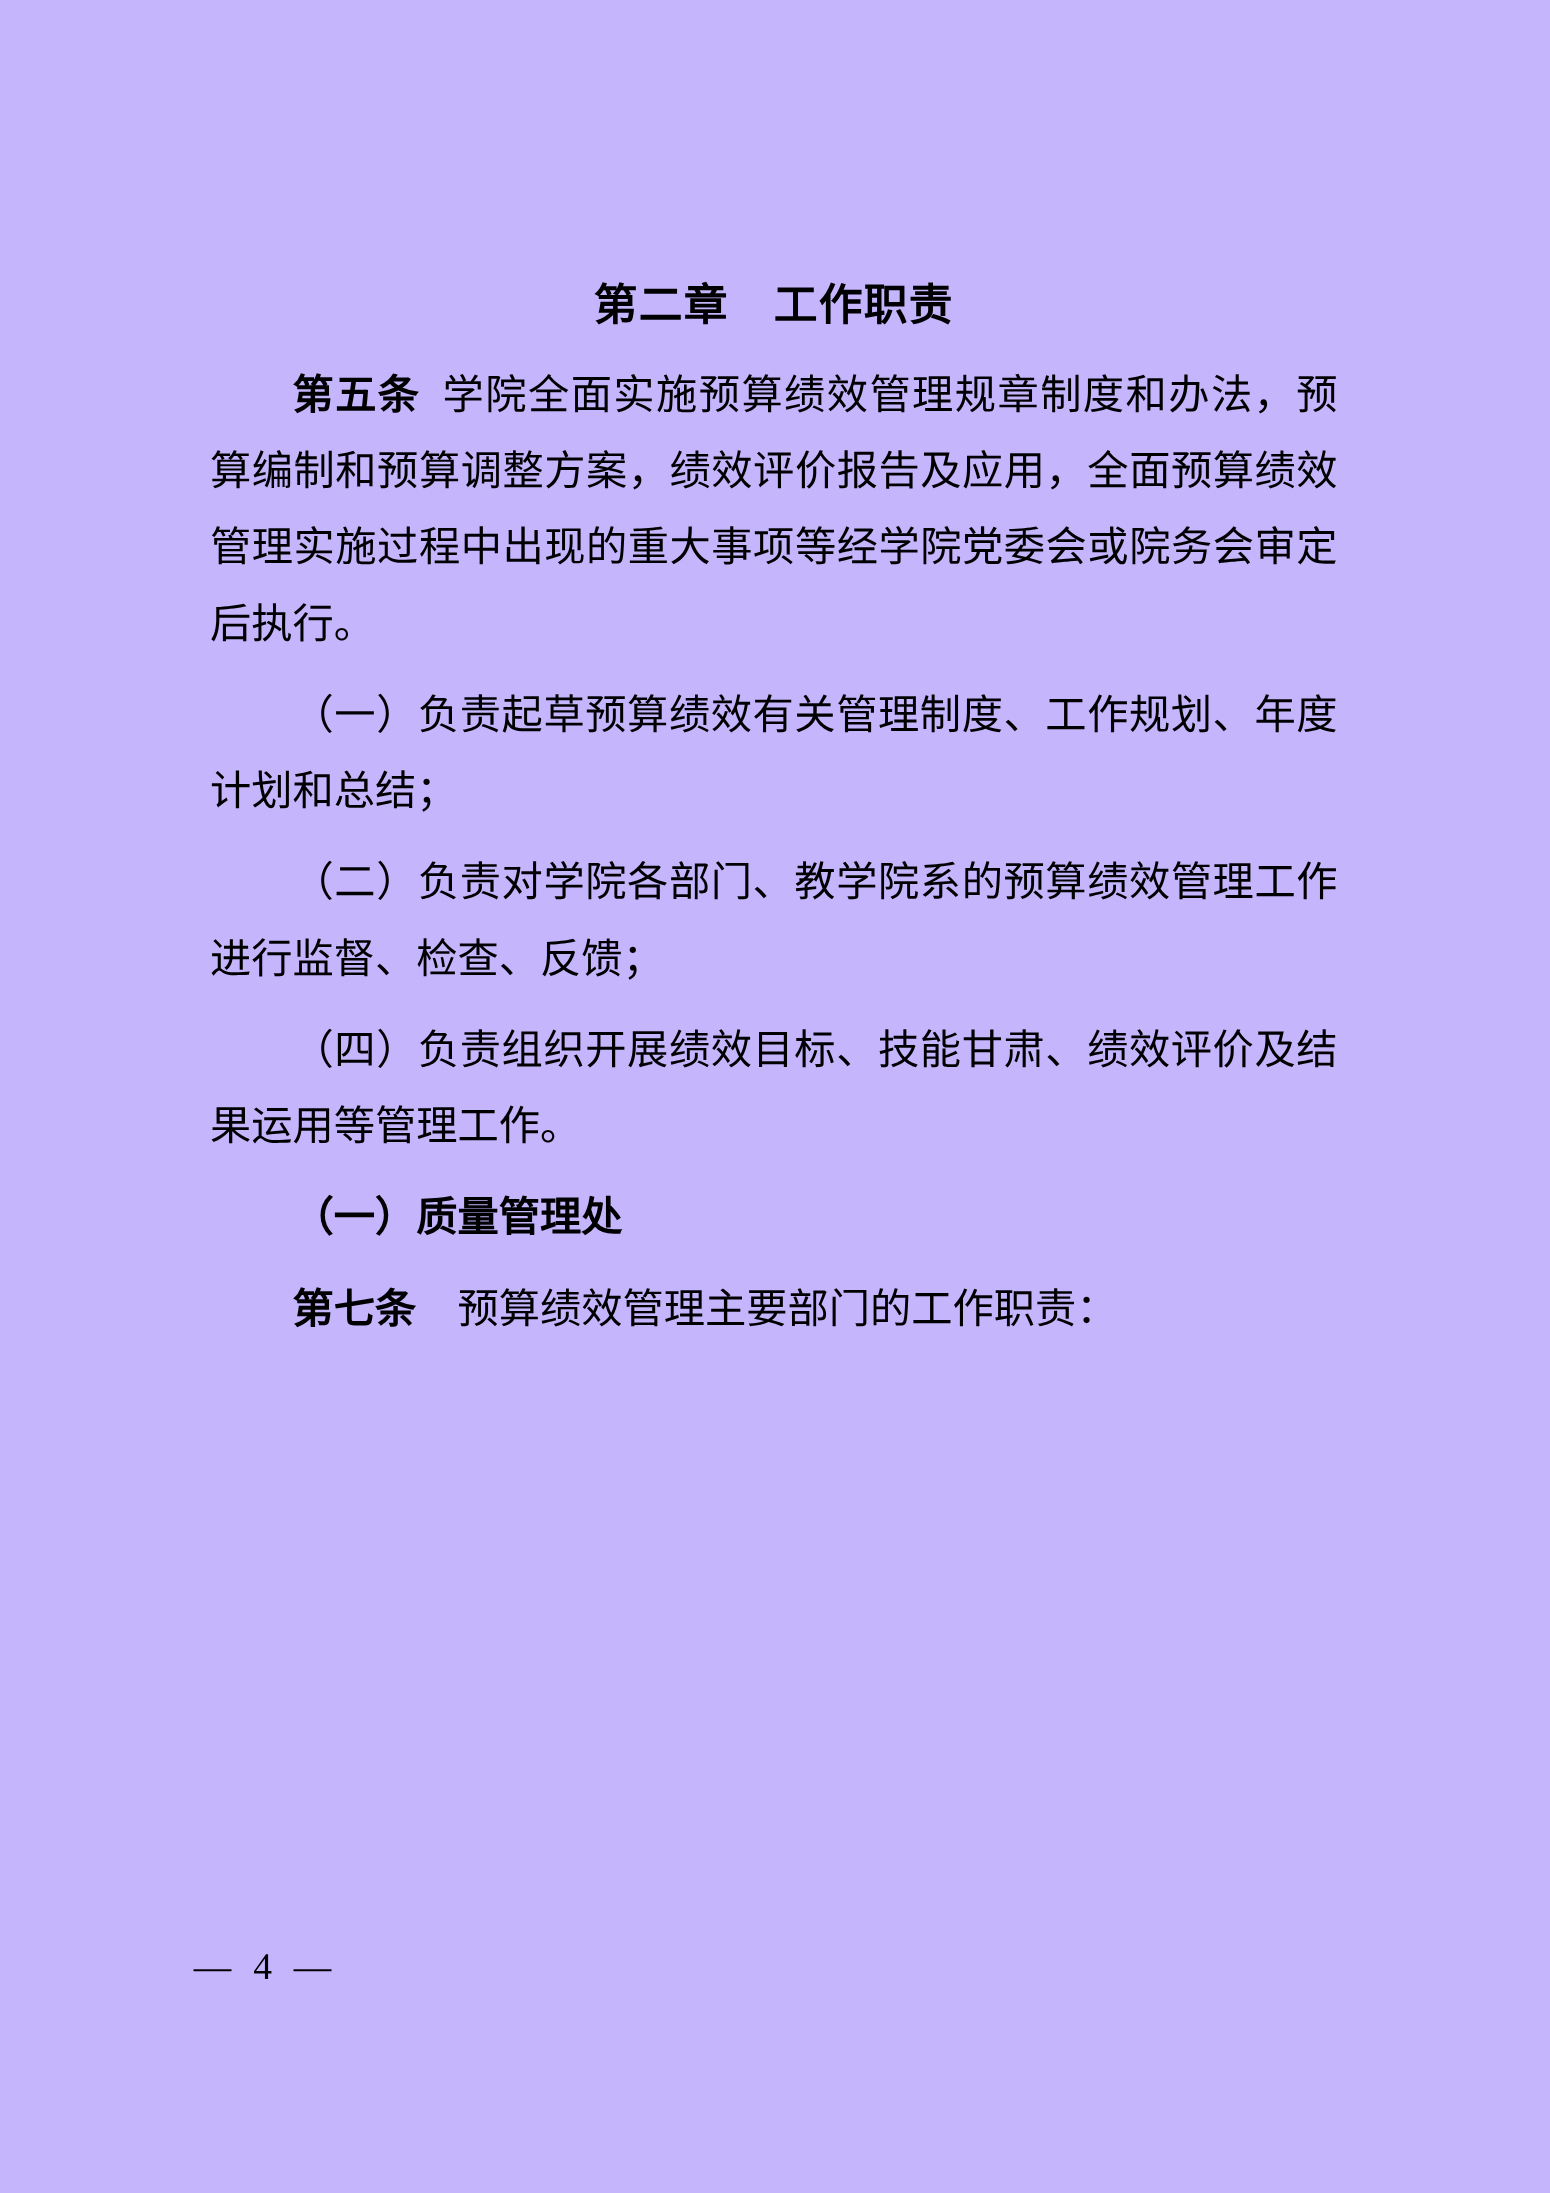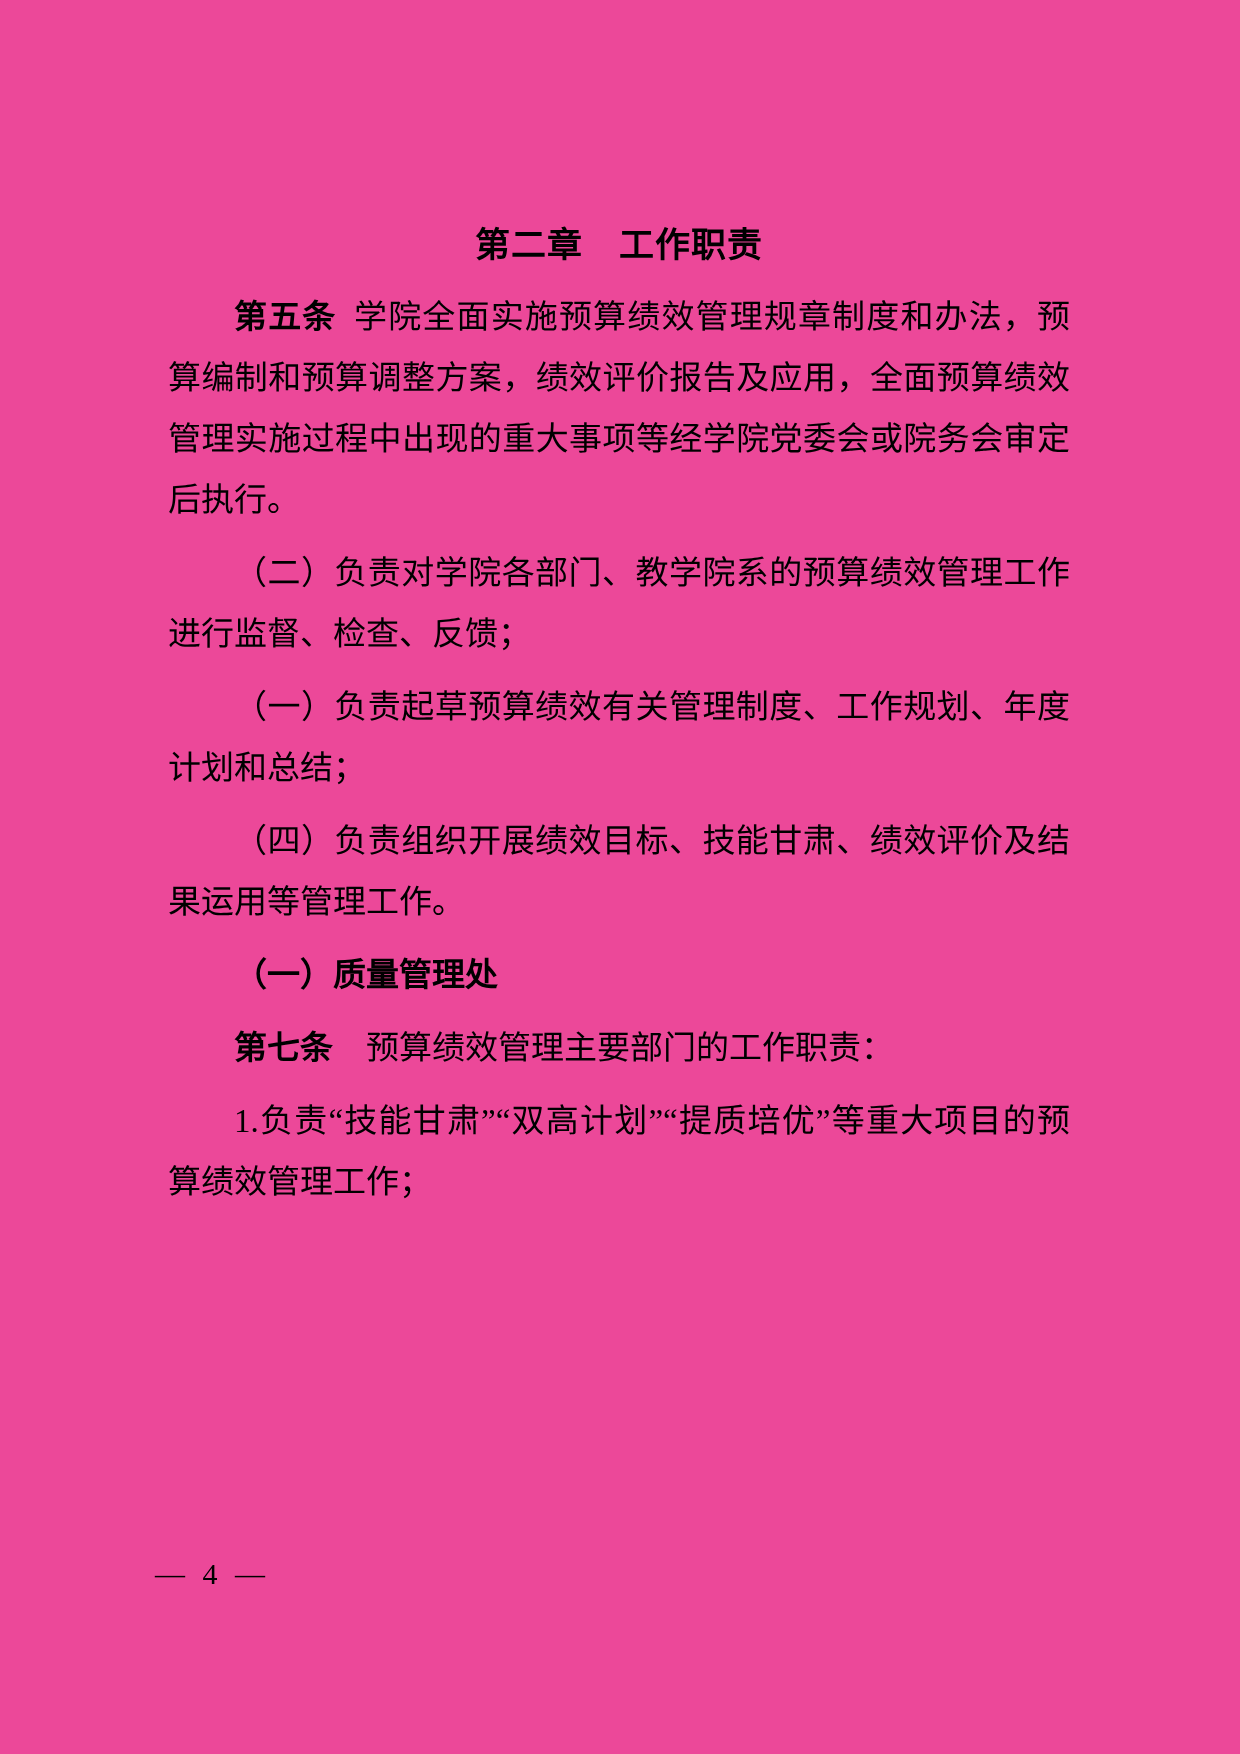--- a/index.html
+++ b/index.html
@@ -4,21 +4,21 @@
 <style>
   html, body {
     margin: 0;
     padding: 0;
     background: #ffffff;
   }
   .page {
     position: relative;
     width: 1240px;
     height: 1754px;
-    background: #ec4899;
+    background: #c4b5fd;
     color: #000000;
     overflow: hidden;
   }
   .content {
     position: absolute;
     left: 156px;
     top: 214px;
     width: 926px;
   }
   .chapter-title {
@@ -57,24 +57,23 @@
   }
 </style>
 </head>
 <body>
 
 <div class="page">
   <main class="content">
     <h1 class="chapter-title">第二章　工作职责</h1>
     <section id="paragraph-list">
         <div class="para"><span class="label">第五条</span> <span>学院全面实施预算绩效管理规章制度和办法，预算编制和预算调整方案，绩效评价报告及应用，全面预算绩效管理实施过程中出现的重大事项等经学院党委会或院务会审定后执行。</span></div>
+        <div class="para"><span>（一）负责起草预算绩效有关管理制度、工作规划、年度计划和总结；</span></div>
         <div class="para"><span>（二）负责对学院各部门、教学院系的预算绩效管理工作进行监督、检查、反馈；</span></div>
-        <div class="para"><span>（一）负责起草预算绩效有关管理制度、工作规划、年度计划和总结；</span></div>
         <div class="para"><span>（四）负责组织开展绩效目标、技能甘肃、绩效评价及结果运用等管理工作。</span></div>
         <div class="para bold"><span>（一）质量管理处</span></div>
         <div class="para"><span class="label">第七条</span>　<span>预算绩效管理主要部门的工作职责：</span></div>
-        <div class="para"><span>1.负责“技能甘肃”“双高计划”“提质培优”等重大项目的预算绩效管理工作；</span></div>
       </section>
   </main>
   <footer class="footer">
     <span>— 4 —</span>
   </footer>
 </div>
 
 </body></html>

